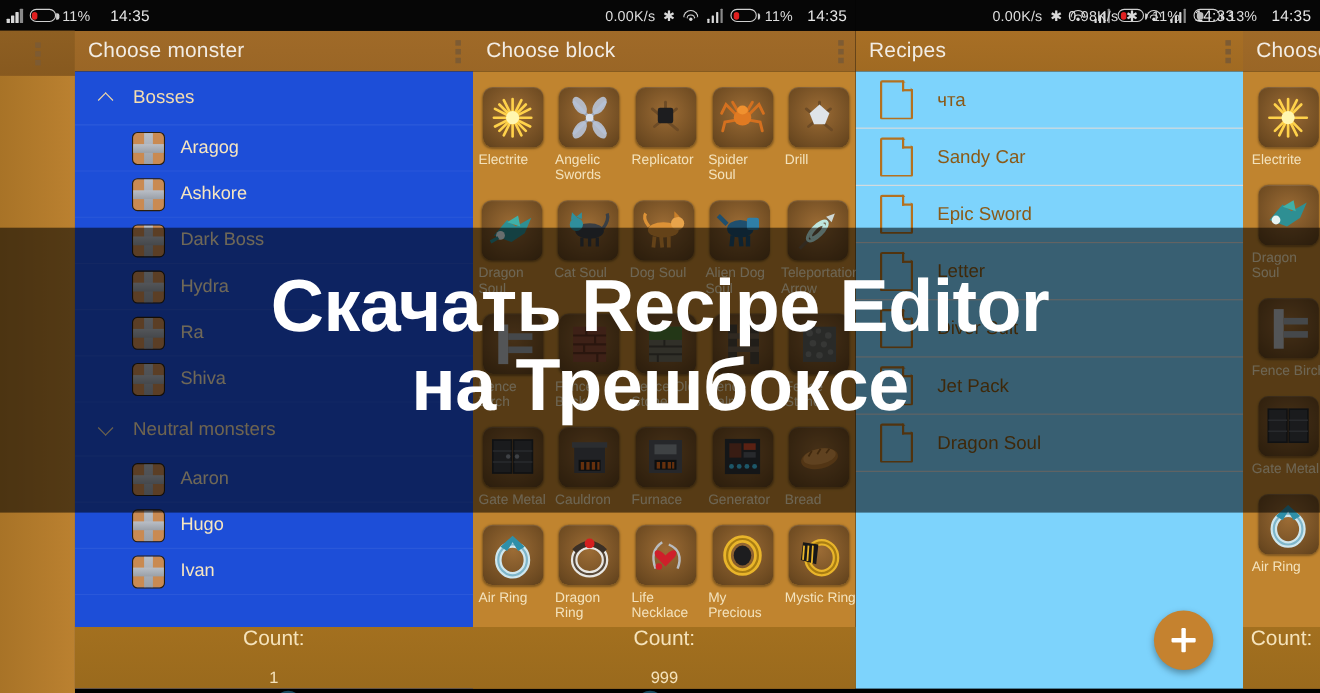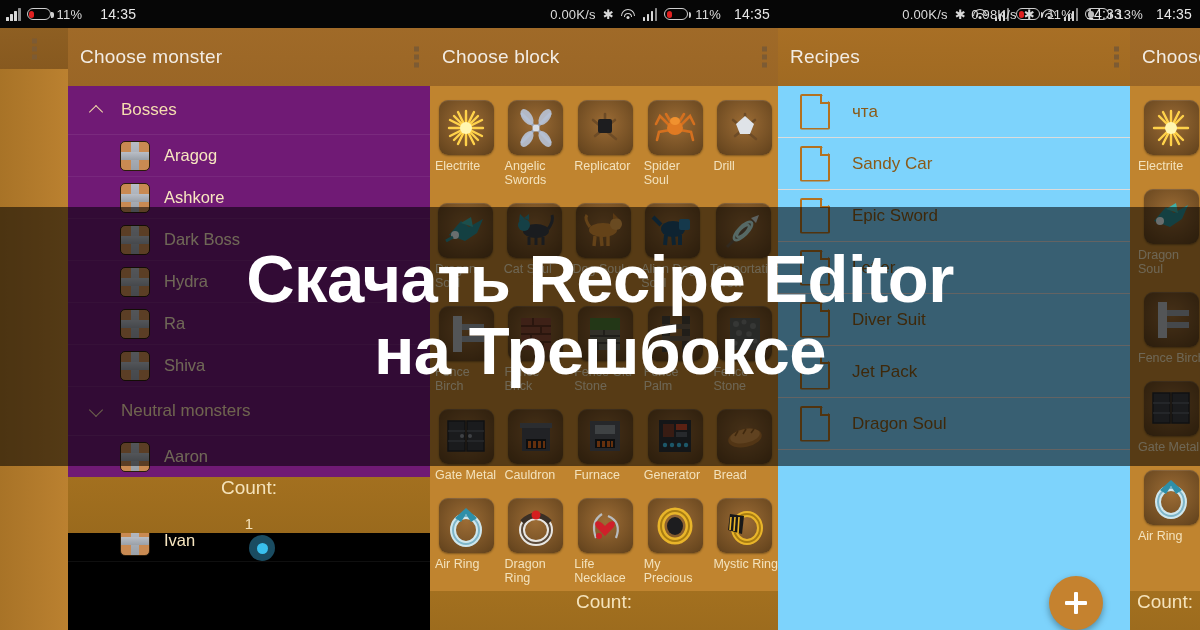--- a/index.html
+++ b/index.html
@@ -45,29 +45,29 @@
   .ic-wifi i:nth-child(1){ width:14px; height:7px; top:1px; }
   .ic-wifi i:nth-child(2){ width:8px;  height:4px; top:4.5px; }
   .ic-wifi i:nth-child(3){ width:3px;  height:3px; top:8px; border-radius:50%;
                            background:#d8d8d8; border:none; }
 
   .ic-bt{ font-size:13px; color:#d8d8d8; line-height:1; }
 
   
   .panel{ position:absolute; top:28px; height:602px; overflow:hidden; }
 
-  .appbar{ height:58px; display:flex; align-items:center; padding:0 12px;
+  .appbar{ height:37px; display:flex; align-items:center; padding:0 12px;
            background:linear-gradient(to bottom,#a06a28,#9a6626); position:relative; }
   .appbar .title{ color:#f2ece4; font-size:19px; letter-spacing:.2px; }
   .kebab{ position:absolute; right:11px; top:50%; transform:translateY(-50%);
           display:flex; flex-direction:column; gap:3px; }
   .kebab i{ display:block; width:5px; height:5px; background:#7d5b33; }
 
   
-  .mlist{ background:#701a75; height:447px; position:relative; }
+  .mlist{ background:#1d4ed8; height:561px; position:relative; }
   .grp{ height:49px; display:flex; align-items:center; padding-left:22px; gap:18px;
         border-bottom:1px solid rgba(255,255,255,.07); }
   .chev{ width:13px; height:13px; position:relative; flex:none; }
   .chev:before{ content:""; position:absolute; left:1px; top:3px;
         width:9px; height:9px; border-left:1.6px solid #f0d9a8; border-top:1.6px solid #f0d9a8;
         transform:rotate(45deg); }
   .chev.down:before{ transform:rotate(225deg); top:0px; }
   .grp .gl{ color:#f5deb0; font-size:17px; }
 
   .mrow{ height:42px; display:flex; align-items:center; padding-left:52px; gap:14px;

